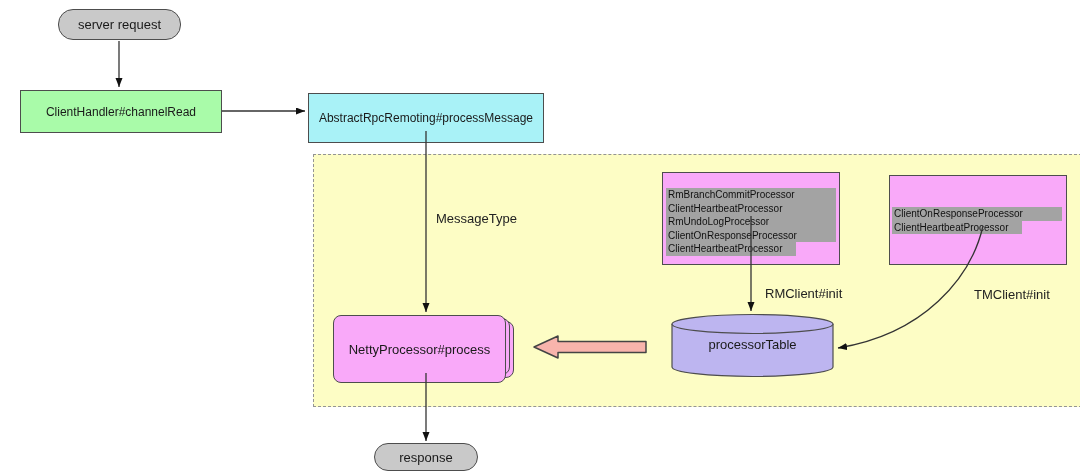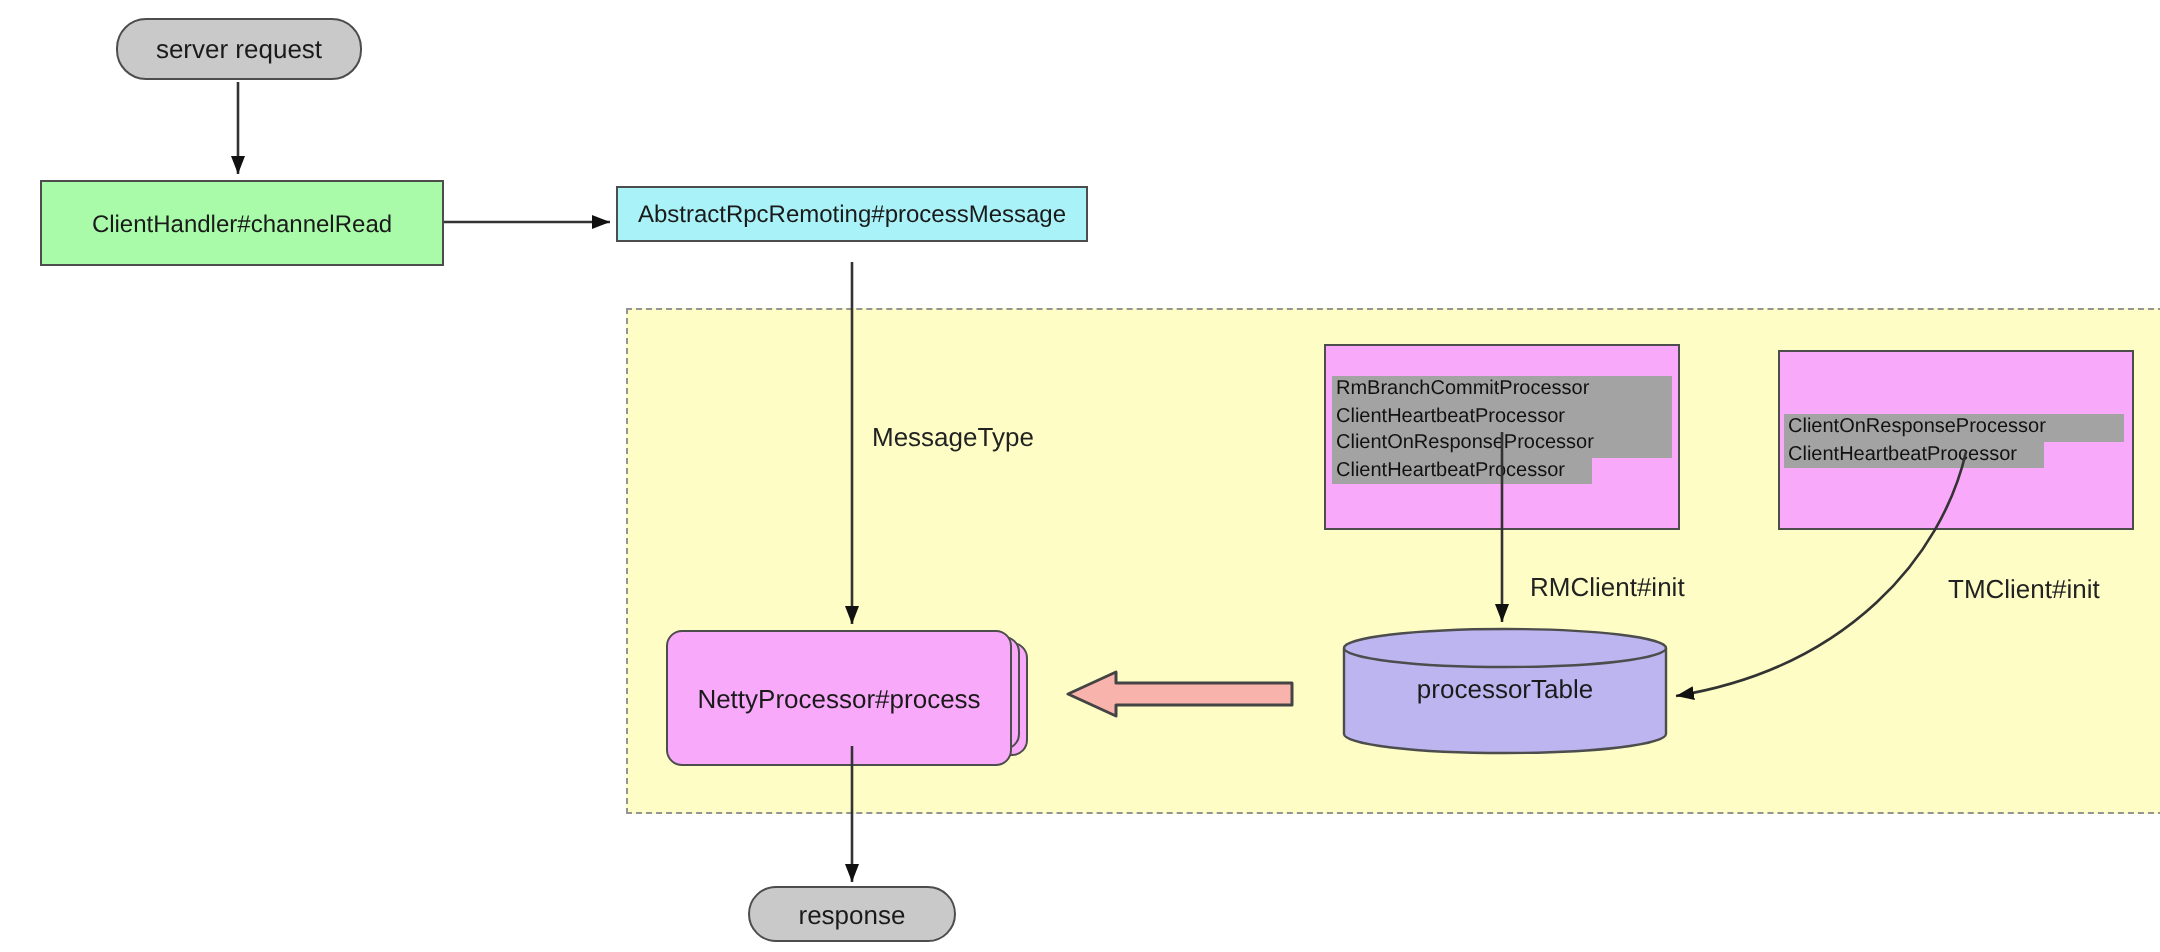--- a/index.html
+++ b/index.html
@@ -12,21 +12,21 @@
   #region{
     left:297px;top:154px;width:774px;height:253px;
     border:1.5px dashed #949494;z-index:0;
   }
   
   .node{
     border:1px solid #4d4d4d;display:flex;align-items:center;justify-content:center;
     font-size:12px;z-index:2;text-align:center;
   }
   #node-client-handler{left:4px;top:90px;width:202px;height:43px;}
-  #node-abstract-rpc{left:292px;top:93px;width:236px;height:28px;}
+  #node-abstract-rpc{left:292px;top:93px;width:236px;height:50px;}
   
   .netty-layer{
     border:1px solid #4d4d4d;border-radius:8px;z-index:2;
   }
   #netty-l2{left:325px;top:321px;width:173px;height:57px;}
   #netty-l1{left:321px;top:318px;width:173px;height:57px;}
   #netty-main{left:317px;top:315px;width:173px;height:68px;
     display:flex;align-items:center;justify-content:center;font-size:13px;z-index:2;}
   
   .pill{
@@ -88,20 +88,21 @@
   <div id="netty-l2" class="abs netty-layer" style="background-color: rgb(249, 169, 249);"></div>
   <div id="netty-l1" class="abs netty-layer" style="background-color: rgb(249, 169, 249);"></div>
   <div id="netty-main" class="abs netty-layer" style="background-color: rgb(249, 169, 249);">
     <span>NettyProcessor#process</span>
   </div>
 
   <div id="rm-box" class="abs list-box" style="background-color: rgb(249, 169, 249);"></div>
   <div id="rm-rows" class="rows">
     <span class="row w-full">RmBranchCommitProcessor</span>
     <span class="row w-full">ClientHeartbeatProcessor</span>
+    <span class="row w-full">RmUndoLogProcessor</span>
     <span class="row w-full">ClientOnResponseProcessor</span>
     <span class="row w-short">ClientHeartbeatProcessor</span>
   </div>
 
   <div id="tm-box" class="abs list-box" style="background-color: rgb(249, 169, 249);"></div>
   <div id="tm-rows" class="rows">
     <span class="row w-full">ClientOnResponseProcessor</span>
     <span class="row w-short">ClientHeartbeatProcessor</span>
   </div>
 

